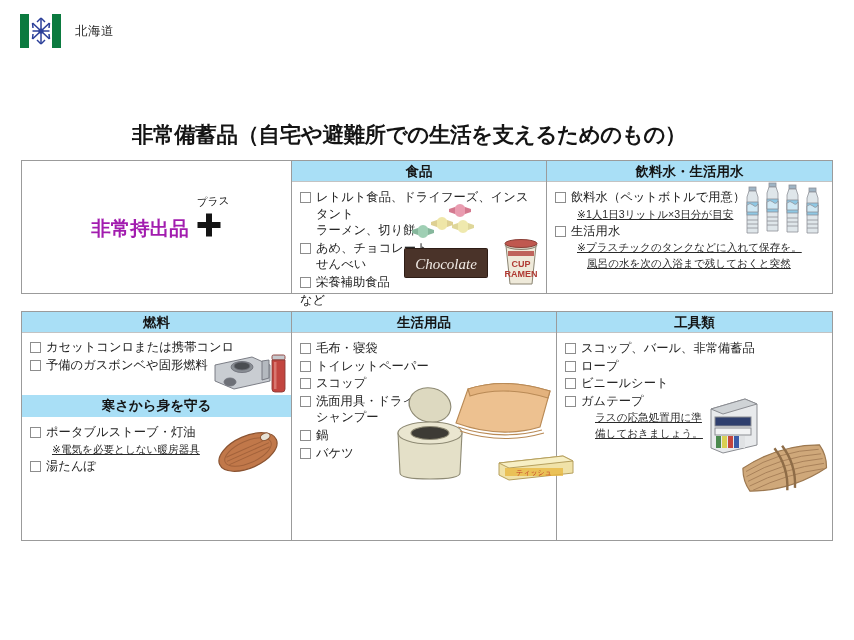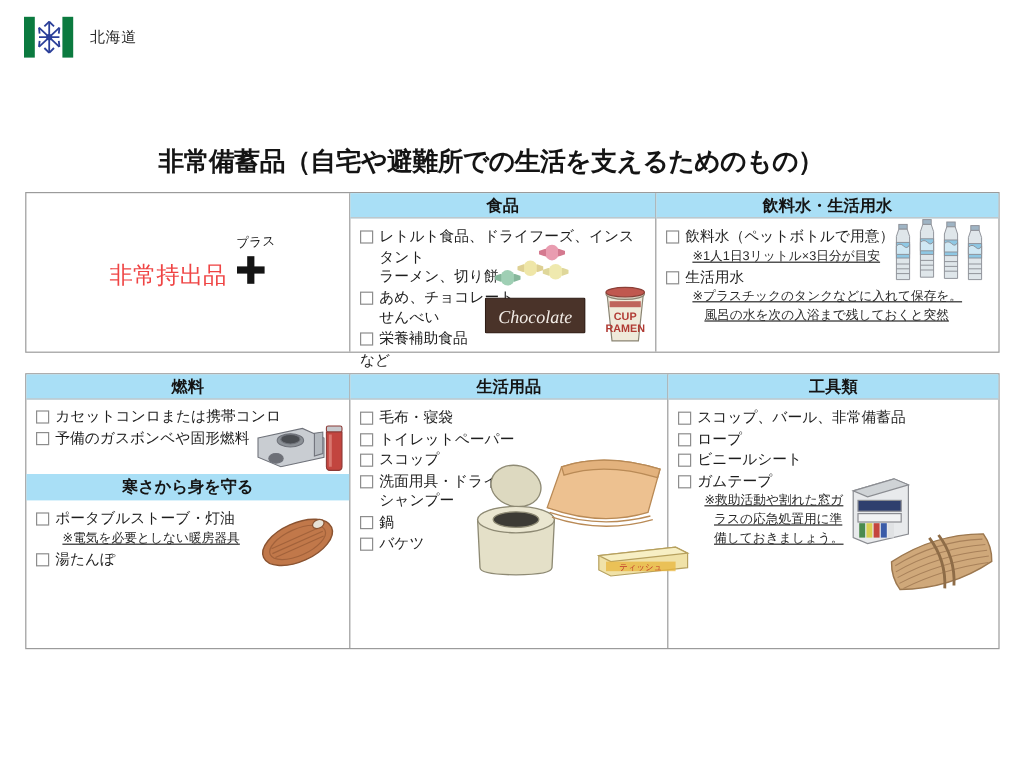--- a/index.html
+++ b/index.html
@@ -60,21 +60,21 @@
     height: 22px;
   }
   .col-body { position: relative; padding: 7px 8px 0 8px; }
 
   
   .plus-cell {
     position: relative; width: 100%; height: 100%;
     display: flex; align-items: center; justify-content: center;
   }
   .plus-inner { display: flex; align-items: flex-end; position: relative; }
-  .plus-label { font-size: 19.5px; font-weight: normal; color: #ef4444; letter-spacing: 0px; }
+  .plus-label { font-size: 19.5px; font-weight: bold; color: #a21caf; letter-spacing: 0px; }
   .plus-ruby-wrap { position: relative; margin-left: 7px; }
   .plus-ruby {
     position: absolute; left: 1px; top: -17px;
     font-size: 10.5px; color: #141414; white-space: nowrap;
     transform: rotate(-4deg);
   }
   .plus-sign { font-size: 27px; font-weight: bold; line-height: 22px; color: #141414; }
 
   
   ul.chk { list-style: none; }
@@ -424,21 +424,20 @@
           <li class="box">
             <span class="cont">ロープ</span>
           </li>
           <li class="box">
             <span class="cont">ビニールシート</span>
           </li>
           <li class="box">
             <span class="cont">ガムテープ</span>
           </li>
         </ul>
-        <div class="note ind">※救助活動や割れた窓ガ</div>
         <div class="note" style="padding-left:30px">ラスの応急処置用に準</div>
         <div class="note" style="padding-left:30px">備しておきましょう。</div>
 
         <div class="ill" style="left:150px; top:62px;">
           <svg width="54" height="60" viewBox="0 0 54 60">
             <g stroke="#8b8d92" stroke-width="1">
               <path d="M4 14 L38 4 L50 9 L50 50 L16 58 L4 53 Z" fill="#e8eaec"></path>
               <path d="M4 14 L38 4 L50 9 L16 19 Z" fill="#cfd3d6"></path>
               <rect x="8" y="22" width="36" height="9" fill="#2f3f6e"></rect>
               <rect x="8" y="33" width="36" height="7" fill="#f2f3f4"></rect>

